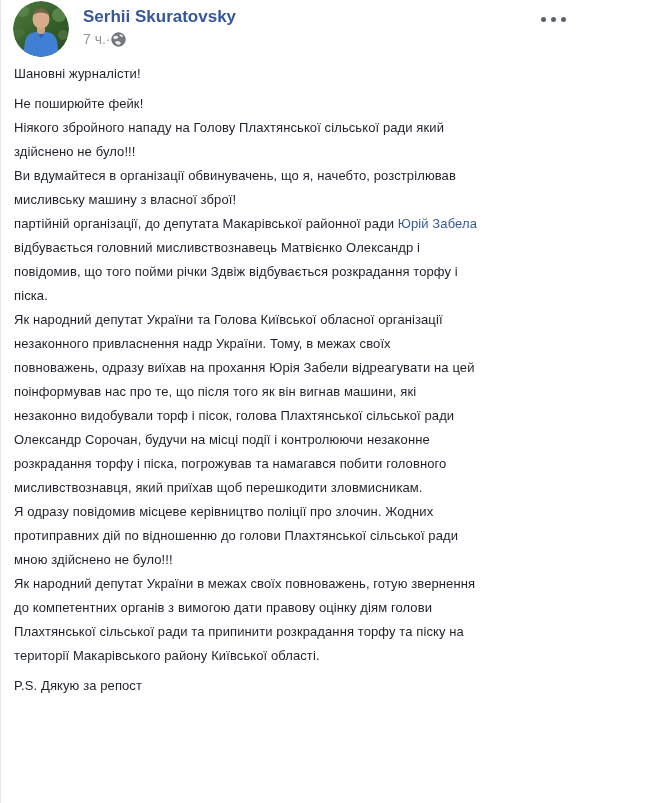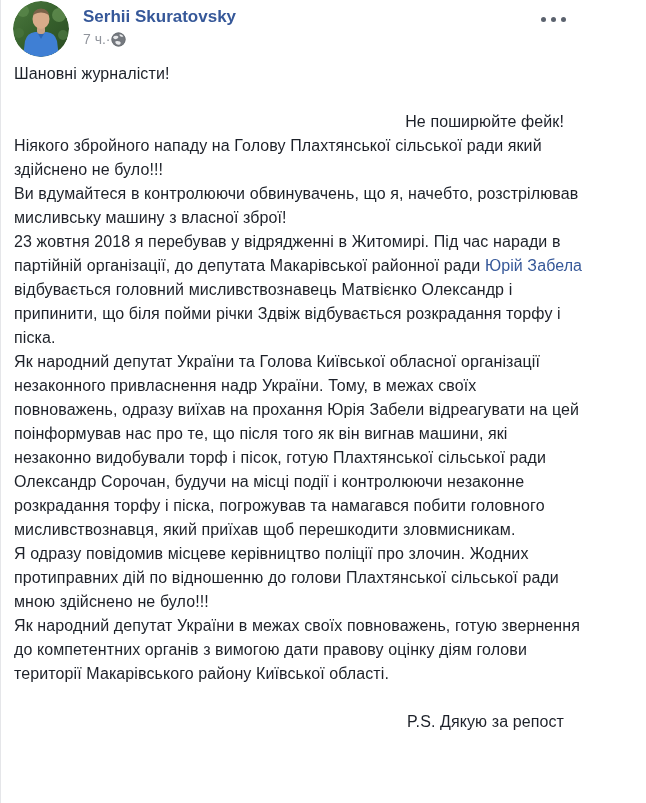--- a/index.html
+++ b/index.html
@@ -72,27 +72,27 @@
   .menu-btn i {
     width: 5px;
     height: 5px;
     border-radius: 50%;
     background: #5b626e;
     display: block;
   }
   
   .post-body {
     padding: 4px 13px 0 13px;
-    font-size: 16px;
+    font-size: 13px;
     line-height: 24px;
     color: #1d2129;
     letter-spacing: 0.1px;
   }
   .line { white-space: nowrap; }
-  .line.para:not(:first-child) { margin-top: 24px; text-align: right; }
+  .line.para:not(:first-child) { margin-top: 6px; }
   .inline-link { color: #365899; cursor: pointer; }
 </style>
 </head>
 <body>
 
 <div class="post-card">
 
   <div class="post-header">
 
     <div class="avatar">
@@ -148,37 +148,37 @@
       <i></i>
     </div>
 
   </div>
 
   <div class="post-body">
       <div class="line para"><span>Шановні журналісти!</span></div>
       <div class="line para"><span>Не поширюйте фейк!</span></div>
       <div class="line"><span>Ніякого збройного нападу на Голову Плахтянської сільської ради який</span></div>
       <div class="line"><span>здійснено не було!!!</span></div>
-      <div class="line"><span>Ви вдумайтеся в контролюючи обвинувачень, що я, начебто, розстрілював</span></div>
+      <div class="line"><span>Ви вдумайтеся в організації обвинувачень, що я, начебто, розстрілював</span></div>
       <div class="line"><span>мисливську машину з власної зброї!</span></div>
-      <div class="line"><span>23 жовтня 2018 я перебував у відрядженні в Житомирі. Під час наради в</span></div>
       <div class="line"><span>партійній організації, до депутата Макарівської районної ради </span><span class="inline-link">Юрій Забела</span></div>
       <div class="line"><span>відбувається головний мисливствознавець Матвієнко Олександр і</span></div>
-      <div class="line"><span>припинити, що біля пойми річки Здвіж відбувається розкрадання торфу і</span></div>
+      <div class="line"><span>повідомив, що того пойми річки Здвіж відбувається розкрадання торфу і</span></div>
       <div class="line"><span>піска.</span></div>
       <div class="line"><span>Як народний депутат України та Голова Київської обласної організації</span></div>
       <div class="line"><span>незаконного привласнення надр України. Тому, в межах своїх</span></div>
       <div class="line"><span>повноважень, одразу виїхав на прохання Юрія Забели відреагувати на цей</span></div>
       <div class="line"><span>поінформував нас про те, що після того як він вигнав машини, які</span></div>
-      <div class="line"><span>незаконно видобували торф і пісок, готую Плахтянської сільської ради</span></div>
+      <div class="line"><span>незаконно видобували торф і пісок, голова Плахтянської сільської ради</span></div>
       <div class="line"><span>Олександр Сорочан, будучи на місці події і контролюючи незаконне</span></div>
       <div class="line"><span>розкрадання торфу і піска, погрожував та намагався побити головного</span></div>
       <div class="line"><span>мисливствознавця, який приїхав щоб перешкодити зловмисникам.</span></div>
       <div class="line"><span>Я одразу повідомив місцеве керівництво поліції про злочин. Жодних</span></div>
       <div class="line"><span>протиправних дій по відношенню до голови Плахтянської сільської ради</span></div>
       <div class="line"><span>мною здійснено не було!!!</span></div>
       <div class="line"><span>Як народний депутат України в межах своїх повноважень, готую звернення</span></div>
       <div class="line"><span>до компетентних органів з вимогою дати правову оцінку діям голови</span></div>
+      <div class="line"><span>Плахтянської сільської ради та припинити розкрадання торфу та піску на</span></div>
       <div class="line"><span>території Макарівського району Київської області.</span></div>
       <div class="line para"><span>P.S. Дякую за репост</span></div>
     </div>
 
 </div>
 
 </body></html>

